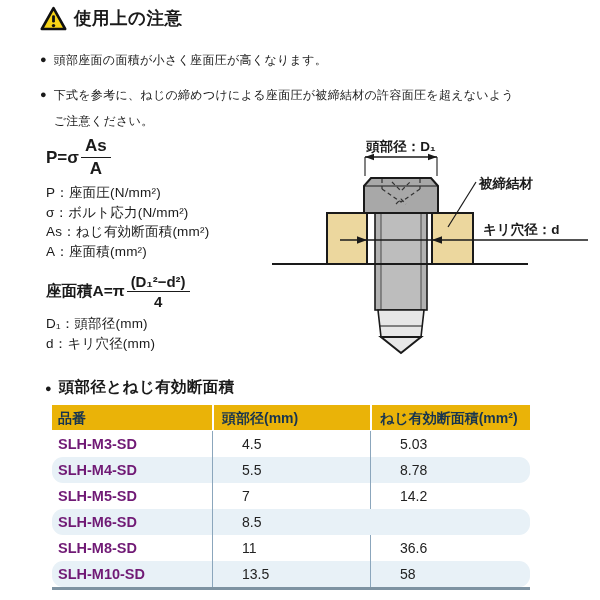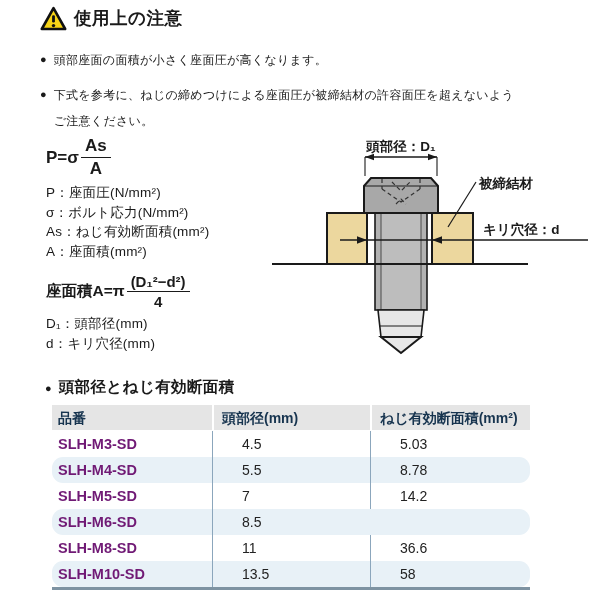--- a/index.html
+++ b/index.html
@@ -32,21 +32,21 @@
   .diagram svg text { font-family:"Liberation Sans","DejaVu Sans",sans-serif;
                       font-size:13.5px; font-weight:600; fill:#1a1a1a; }
 
   
   .table-section { position:absolute; left:45px; top:377px; width:500px; }
   .table-heading-row { display:flex; align-items:center; }
   .table-heading-row .bullet-marker { line-height:20px; }
   .table-heading { font-size:15.5px; font-weight:600; letter-spacing:.4px; }
   .spec-table { margin:7px 0 0 7px; width:478px; border-bottom:3px solid #7e93a2; }
   .t-row { display:grid; grid-template-columns:160px 158px 160px; }
-  .t-head { background:#e5e5e5; }
+  .t-head { background:#eab308; }
   .t-head .t-cell { color:#17344f; font-weight:bold; font-size:14px; line-height:26px; height:26px;
                     border-bottom:1.5px solid #fff; }
   .t-head .t-cell + .t-cell { border-left:2px solid #fff;padding-left:8px; }
   .t-body .t-cell { font-size:14px; line-height:26px; height:26px; color:#222;padding-left:29px; }
   .t-body .t-cell + .t-cell { border-left:1.5px solid #8ba6bc; }
   .t-body:nth-of-type(odd) { background:#fff; }
   .t-body.alt { background:#e8f1f7;border-radius:11px; }
   .t-cell { padding-left:10px; white-space:nowrap; overflow:hidden; }
   .t-cell.c-part { padding-left:6px; font-weight:bold; color:#701a75; font-size:14.5px; }
 </style>

